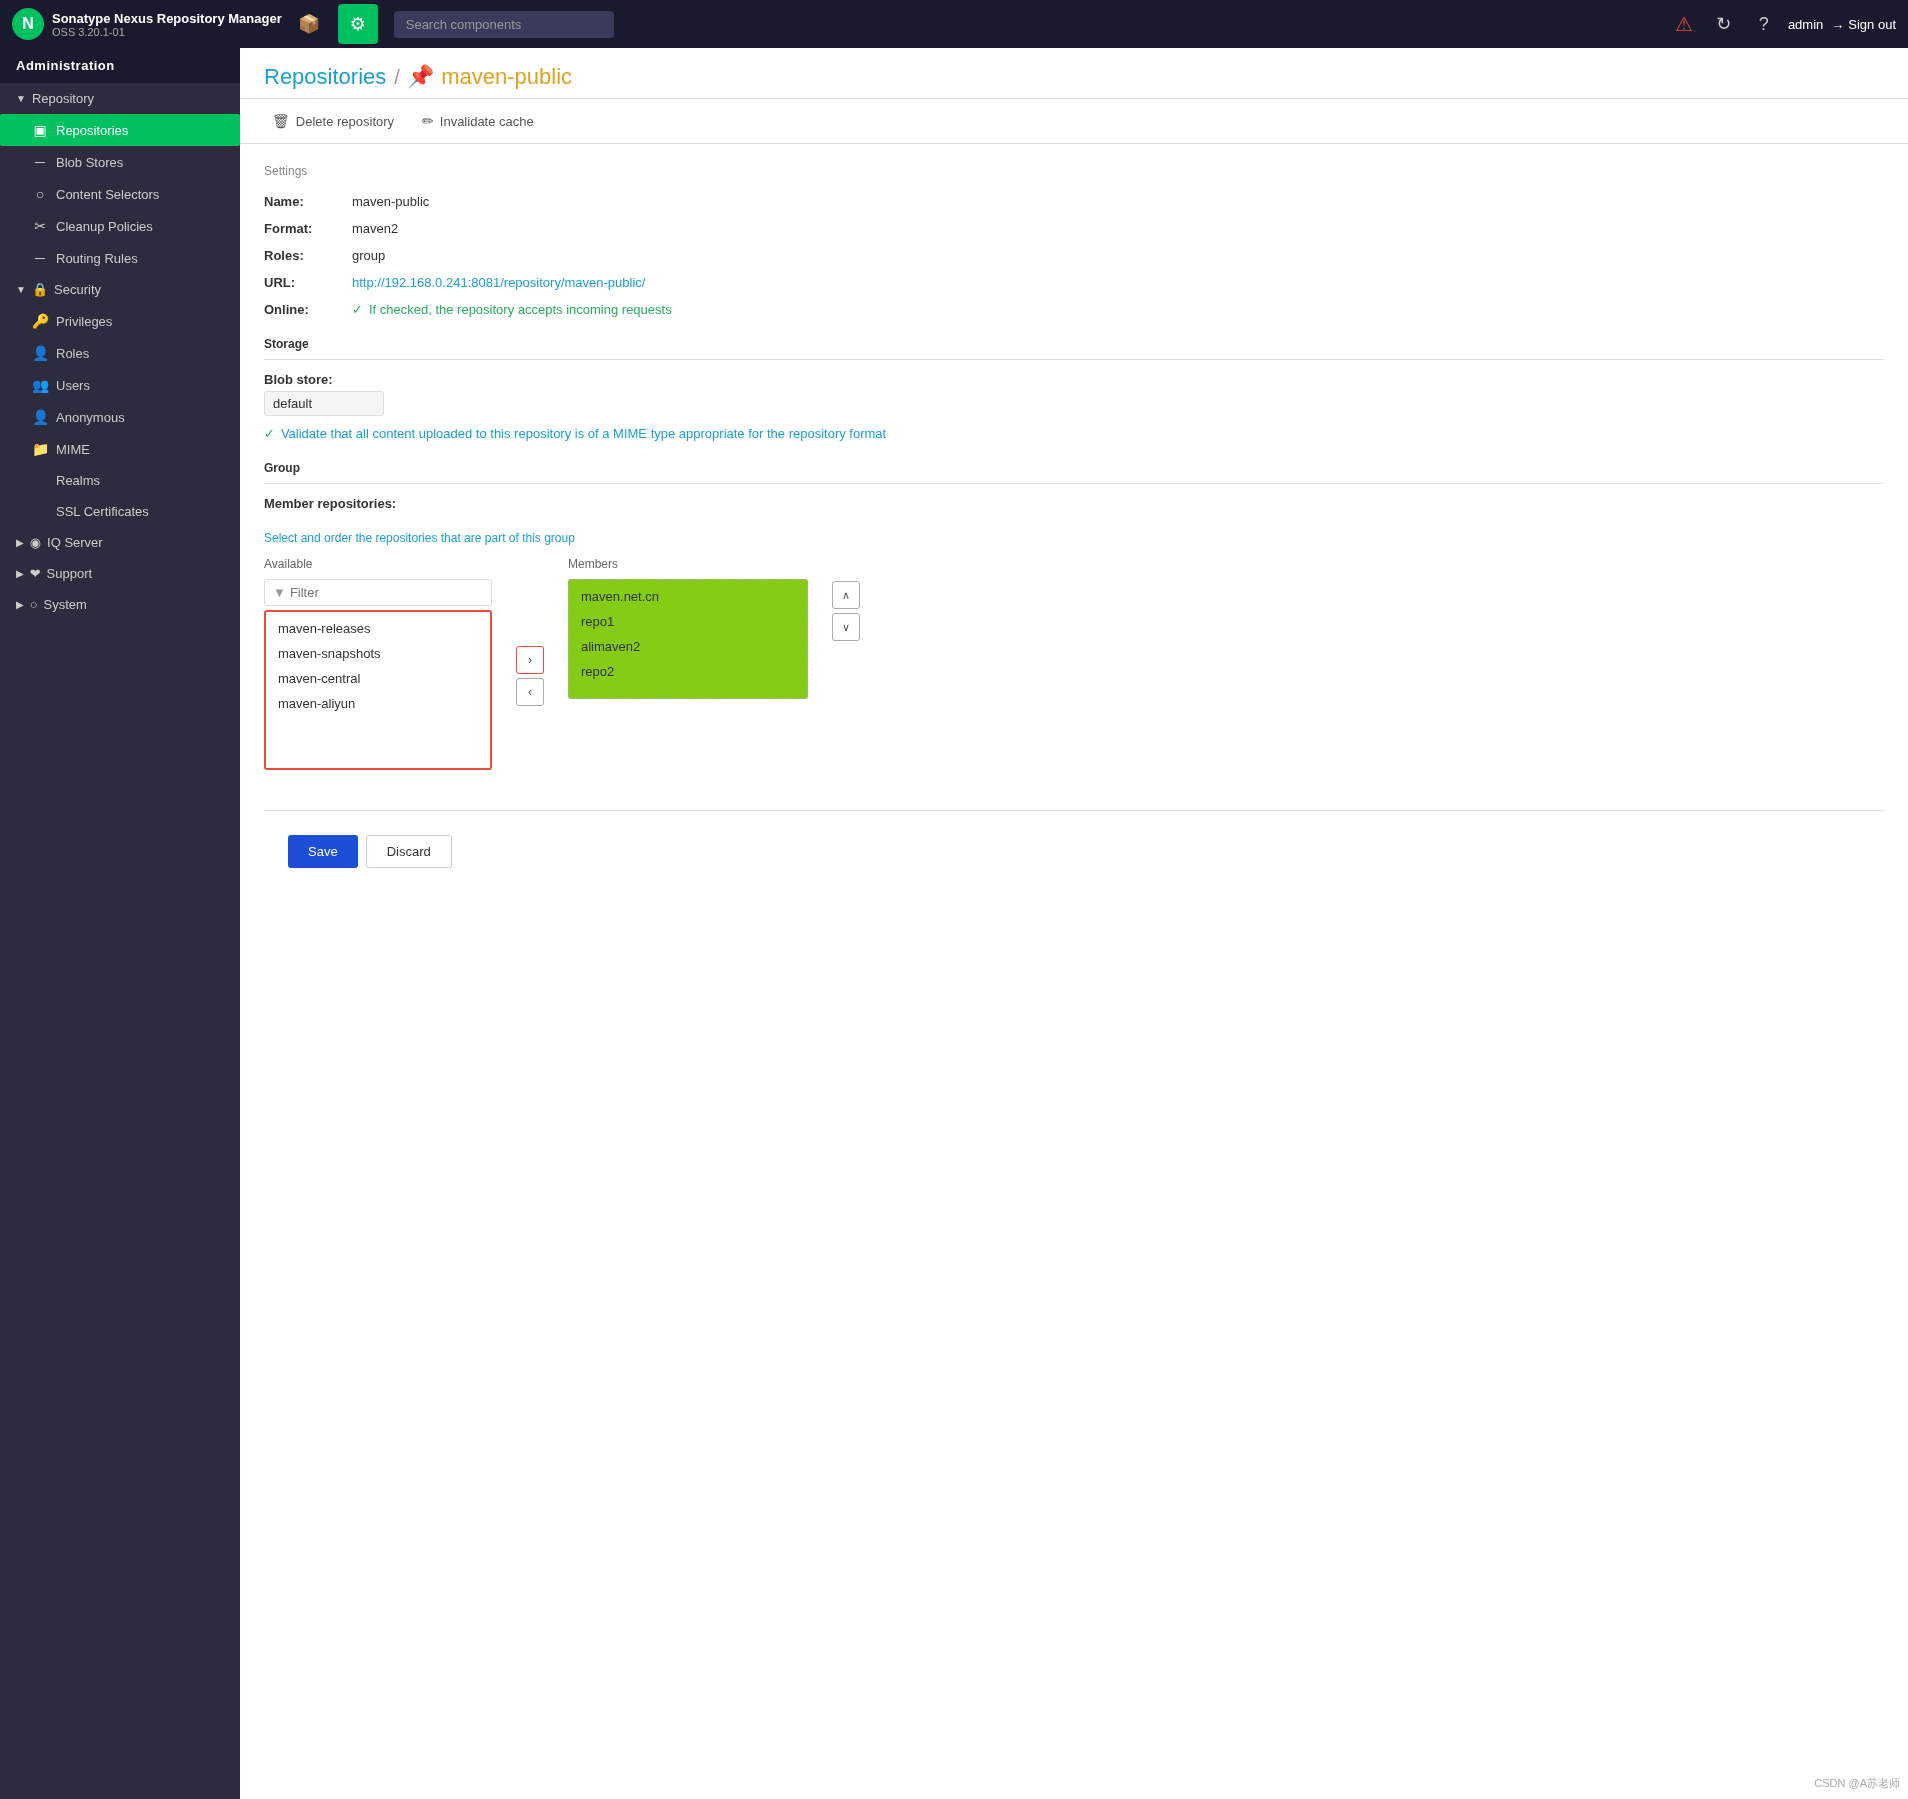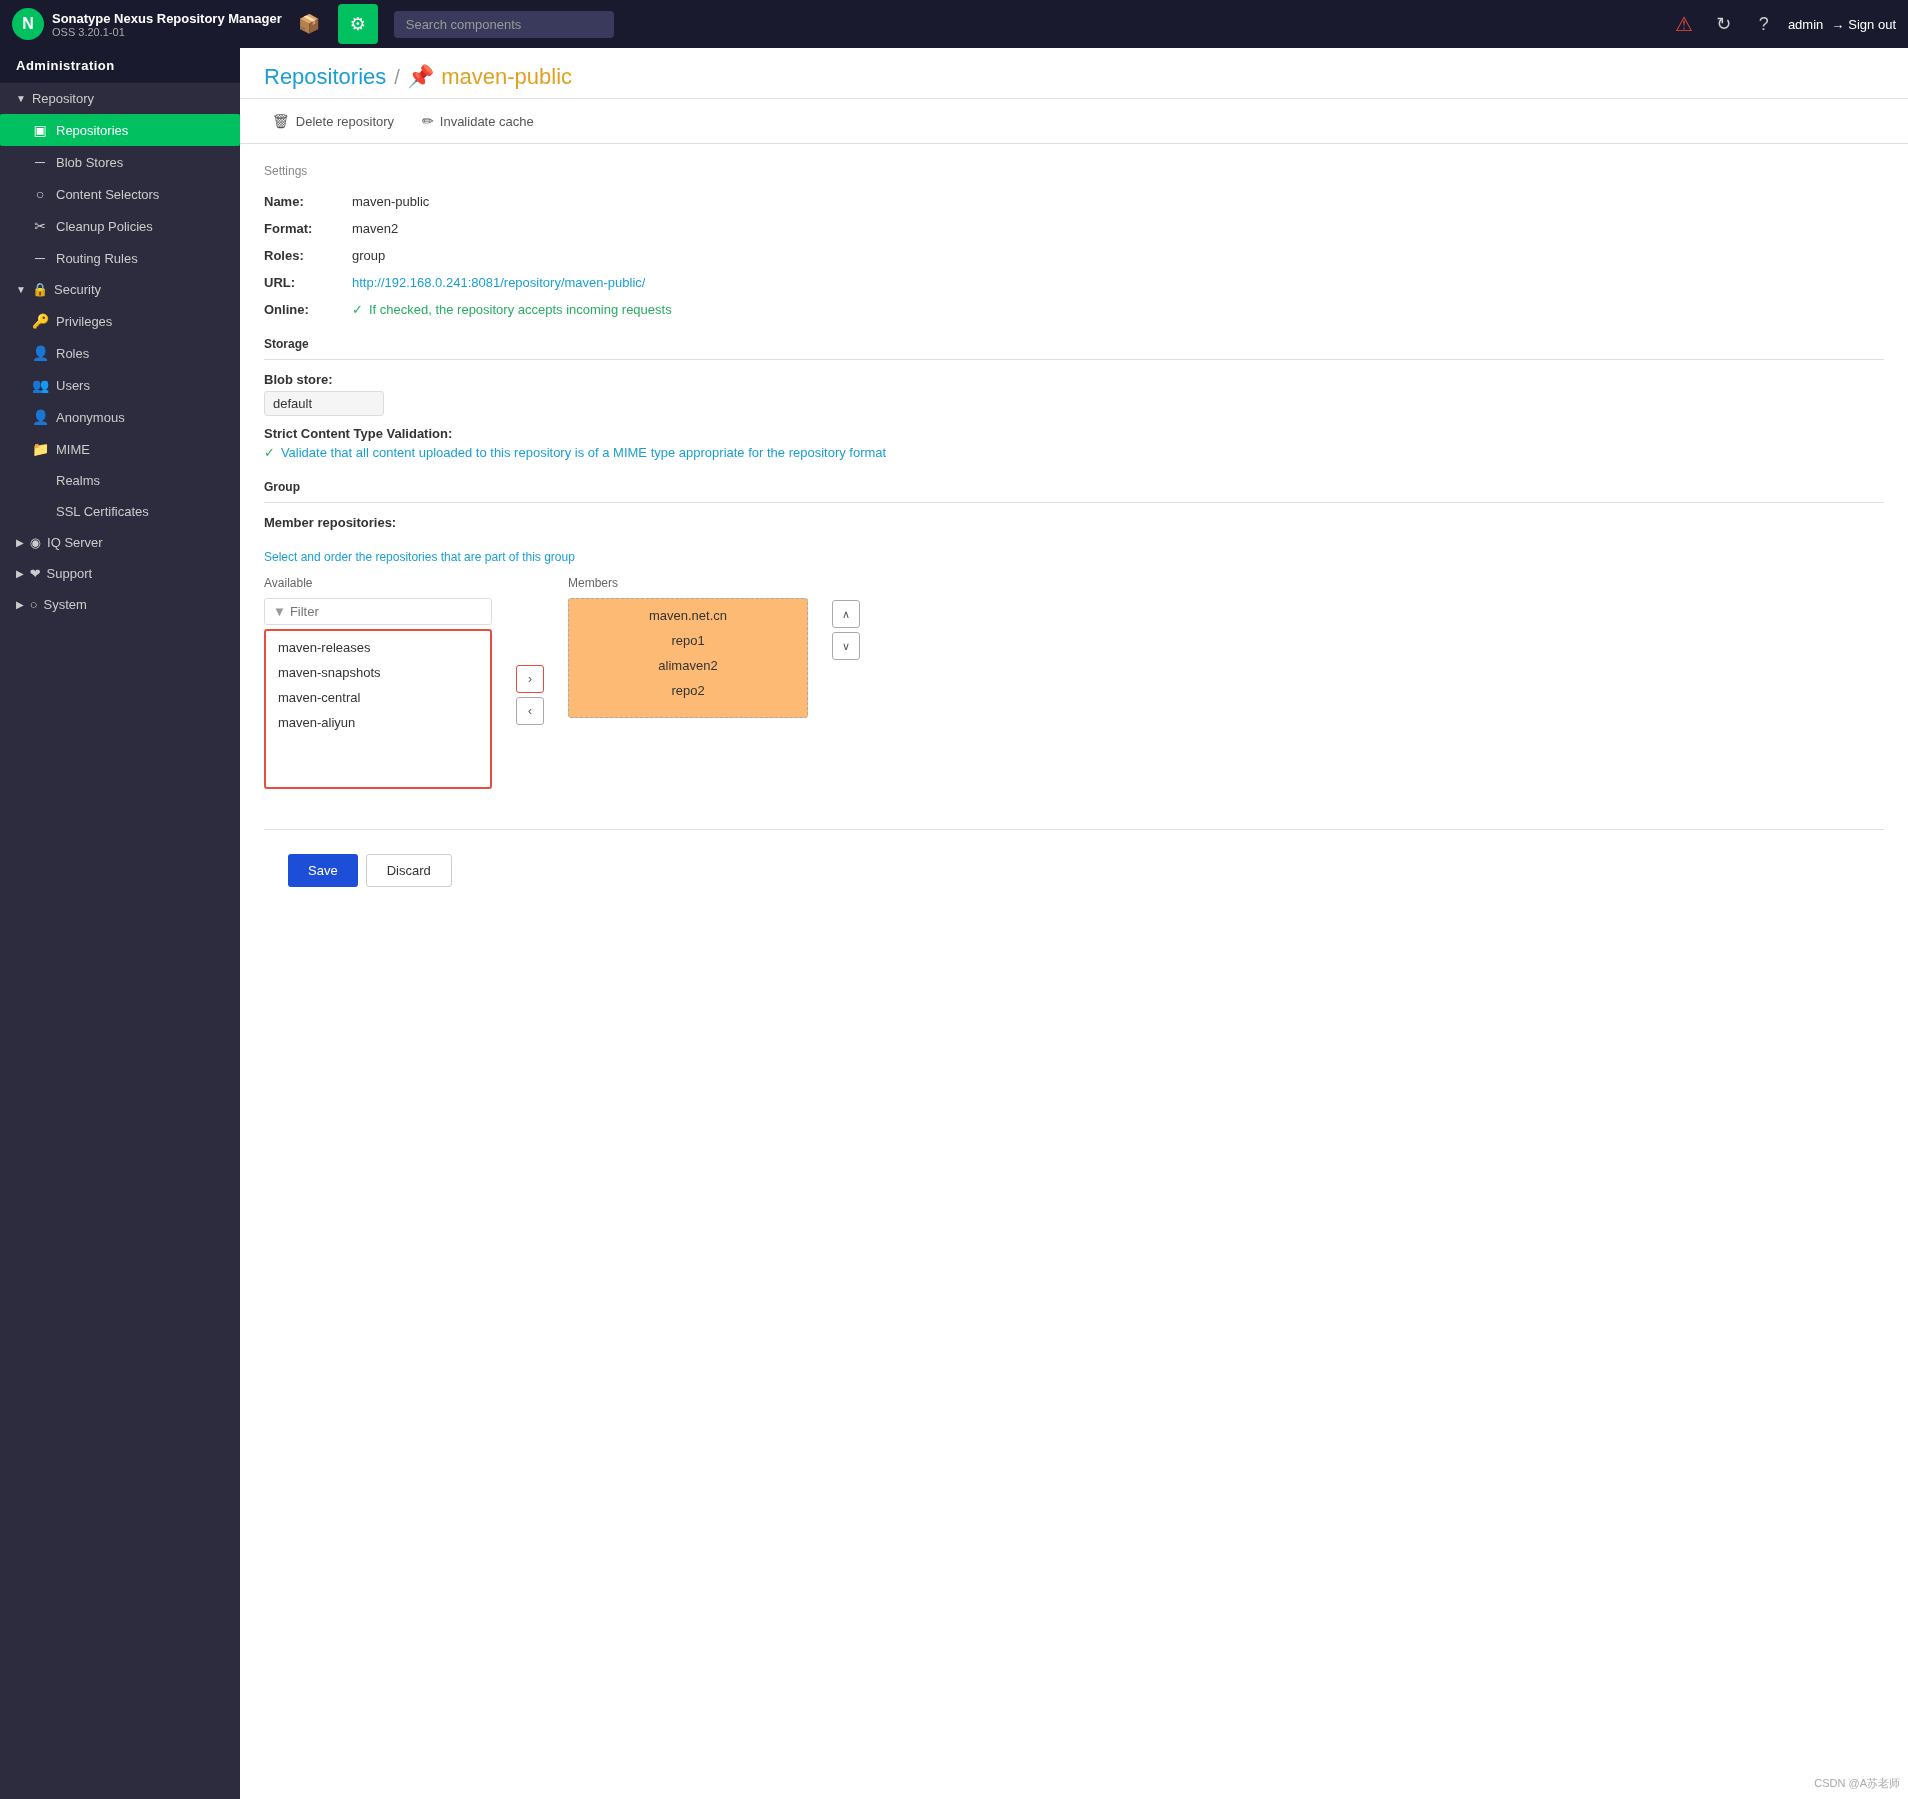--- a/index.html
+++ b/index.html
@@ -218,22 +218,21 @@
       cursor: pointer;
       border-radius: 2px;
     }
 
     .members-list {
       width: 240px;
       min-height: 120px;
       border: 1px dashed #aaa;
       border-radius: 3px;
       padding: 4px;
-      background: #fdba74;
-      text-align: center;
+      background: #84cc16;
     }
     .members-list .list-item {
       padding: 5px 8px;
       font-size: 13px;
       cursor: pointer;
       border-radius: 2px;
     }
 
     .transfer-btns {
       display: flex;
@@ -469,21 +468,20 @@
         </span>
       </div>
 
       <div class="section-title">Storage</div>
       <div class="storage-section">
         <div class="storage-field">
           <div class="storage-field-label">Blob store:</div>
           <div class="storage-field-value">default</div>
         </div>
         <div class="storage-field">
-          <div class="storage-field-label">Strict Content Type Validation:</div>
           <div class="validation-row">
             <span style="color:#27ae60;">✓</span>
             <span class="validation-link" style="cursor:pointer;color:#1a9fd4;">Validate that all content uploaded to this repository is of a MIME type appropriate for the repository format</span>
           </div>
         </div>
       </div>
 
       <div class="section-title">Group</div>
       <div class="group-section">
         <div class="member-label">Member repositories:</div>

